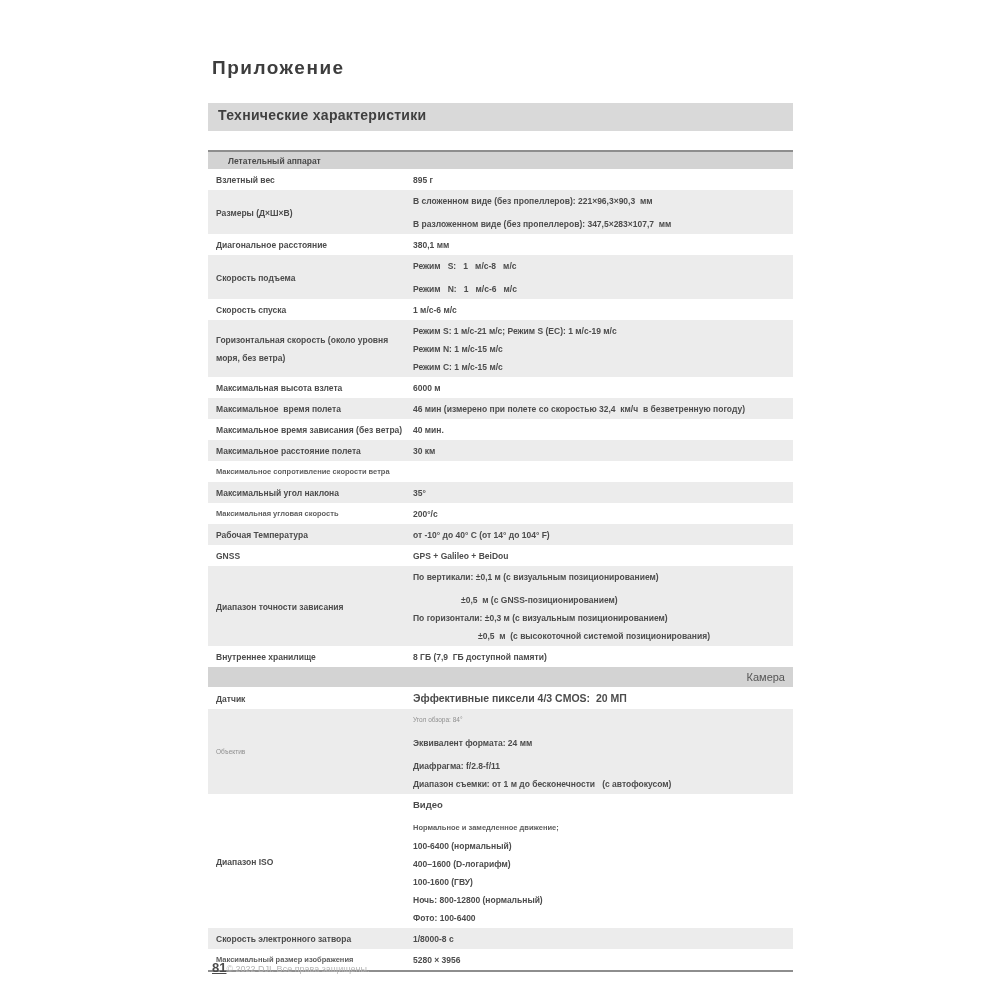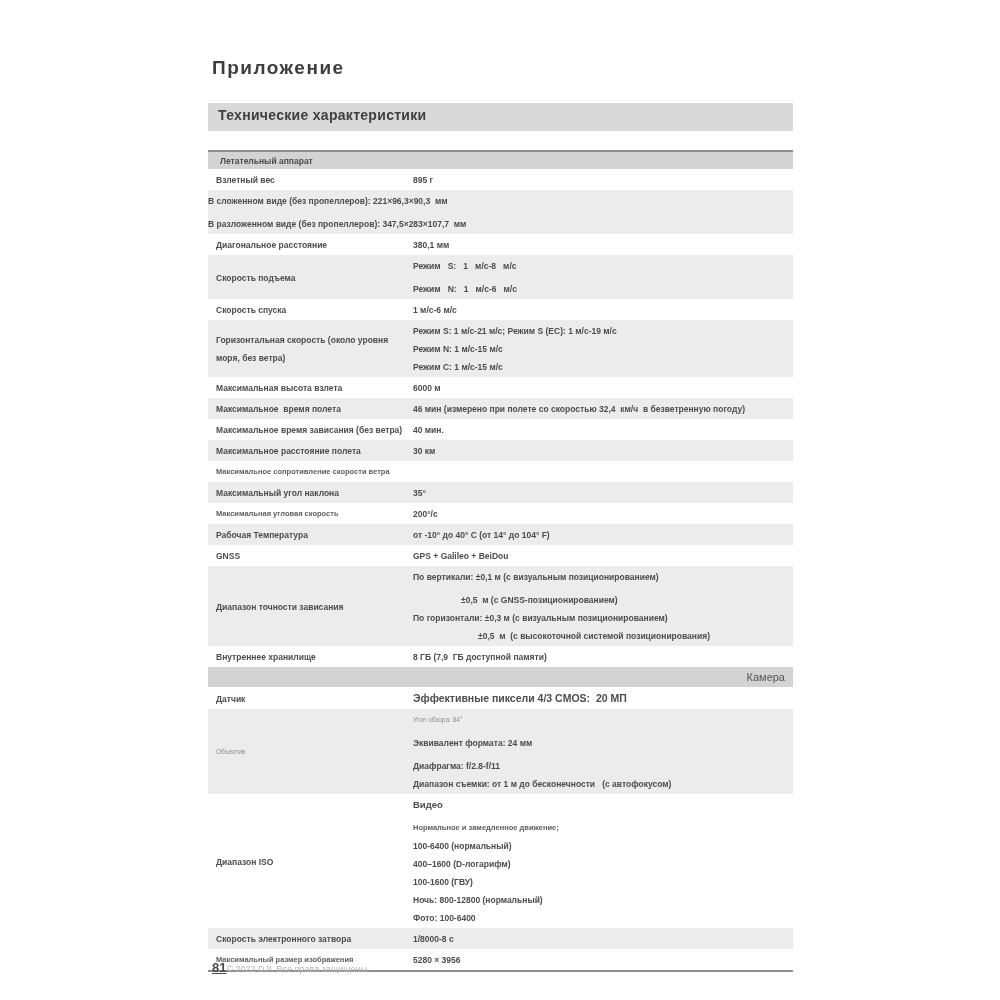--- a/index.html
+++ b/index.html
@@ -19,21 +19,21 @@
     height:28px; line-height:24px; padding-left:10px;
     font-size:14px; font-weight:bold; color:#3f3f3f; letter-spacing:0.3px;
   }
   .spec-table {
     margin-top:19px;
     border-top:2px solid var(--border,#8e8e8e);
     border-bottom:2px solid var(--border,#8e8e8e);
   }
   .section-header {
     background:var(--section-bg,#d3d3d3);
-    padding:4px 8px 3px 12px; font-size:8.5px; font-weight:bold; color:#4a4a4a;
+    padding:4px 8px 3px 20px; font-size:8.5px; font-weight:bold; color:#4a4a4a;
   }
   .section-header.hdr-large { font-size:11px; font-weight:normal; color:#555; padding:4px 8px;text-align:right; }
   .row { display:flex; align-items:center; }
   .row.alt { background:var(--row-alt,#ececec); }
   .cell-label {
     flex:0 0 205px; width:205px; box-sizing:border-box;
     padding:5px 8px 4px 8px; font-size:8.5px; font-weight:bold; color:#4c4c4c;
   }
   .cell-value {
     flex:1; padding:5px 4px 4px 0;
@@ -66,20 +66,23 @@
       <div class="section-header">Летательный аппарат</div>
       <div class="row">
         <div class="cell-label">
           <div class="label-line">Взлетный вес</div>
         </div>
         <div class="cell-value">
           <div class="line">895 г</div>
         </div>
       </div>
       <div class="row alt">
+        <div class="cell-label">
+          <div class="label-line">Размеры (Д×Ш×В)</div>
+        </div>
         <div class="cell-value">
           <div class="line gap">В сложенном виде (без пропеллеров): 221×96,3×90,3  мм</div>
           <div class="line">В разложенном виде (без пропеллеров): 347,5×283×107,7  мм</div>
         </div>
       </div>
       <div class="row">
         <div class="cell-label">
           <div class="label-line">Диагональное расстояние</div>
         </div>
         <div class="cell-value">

